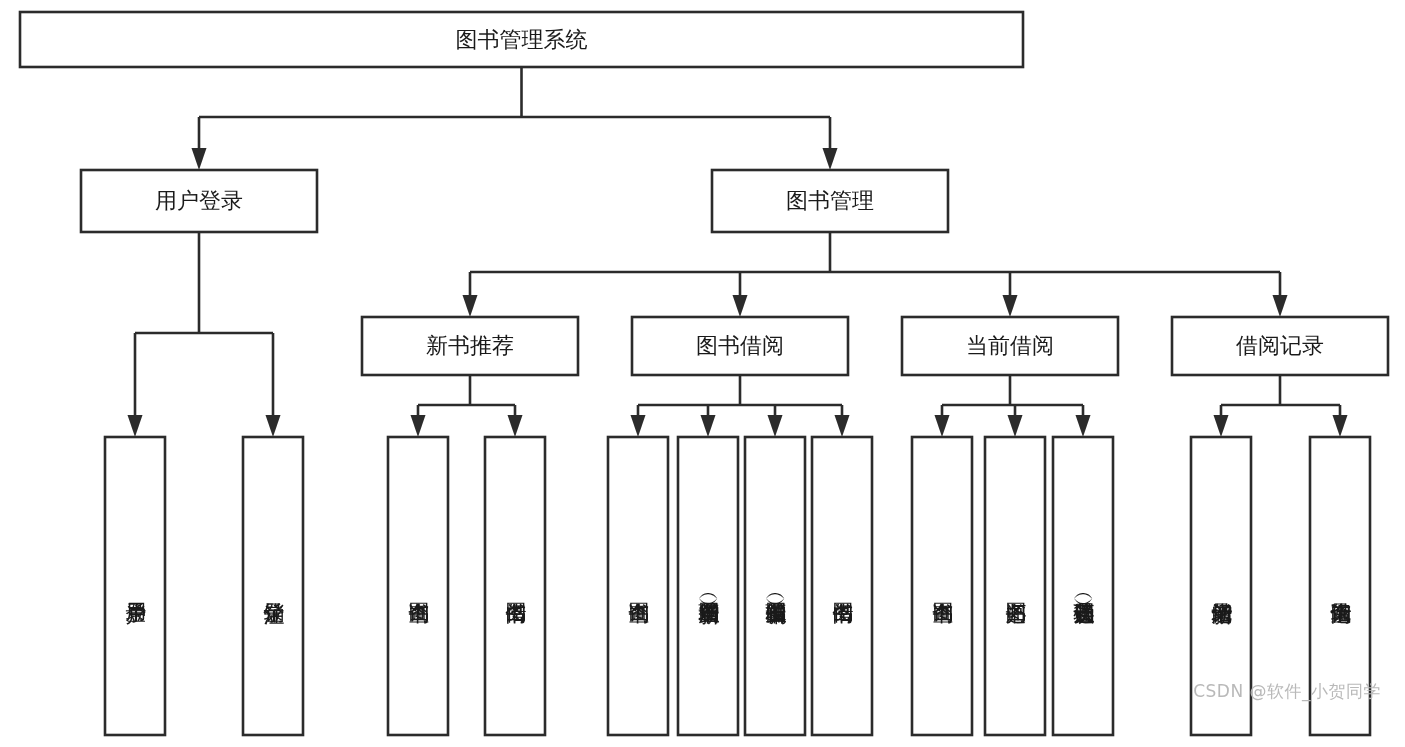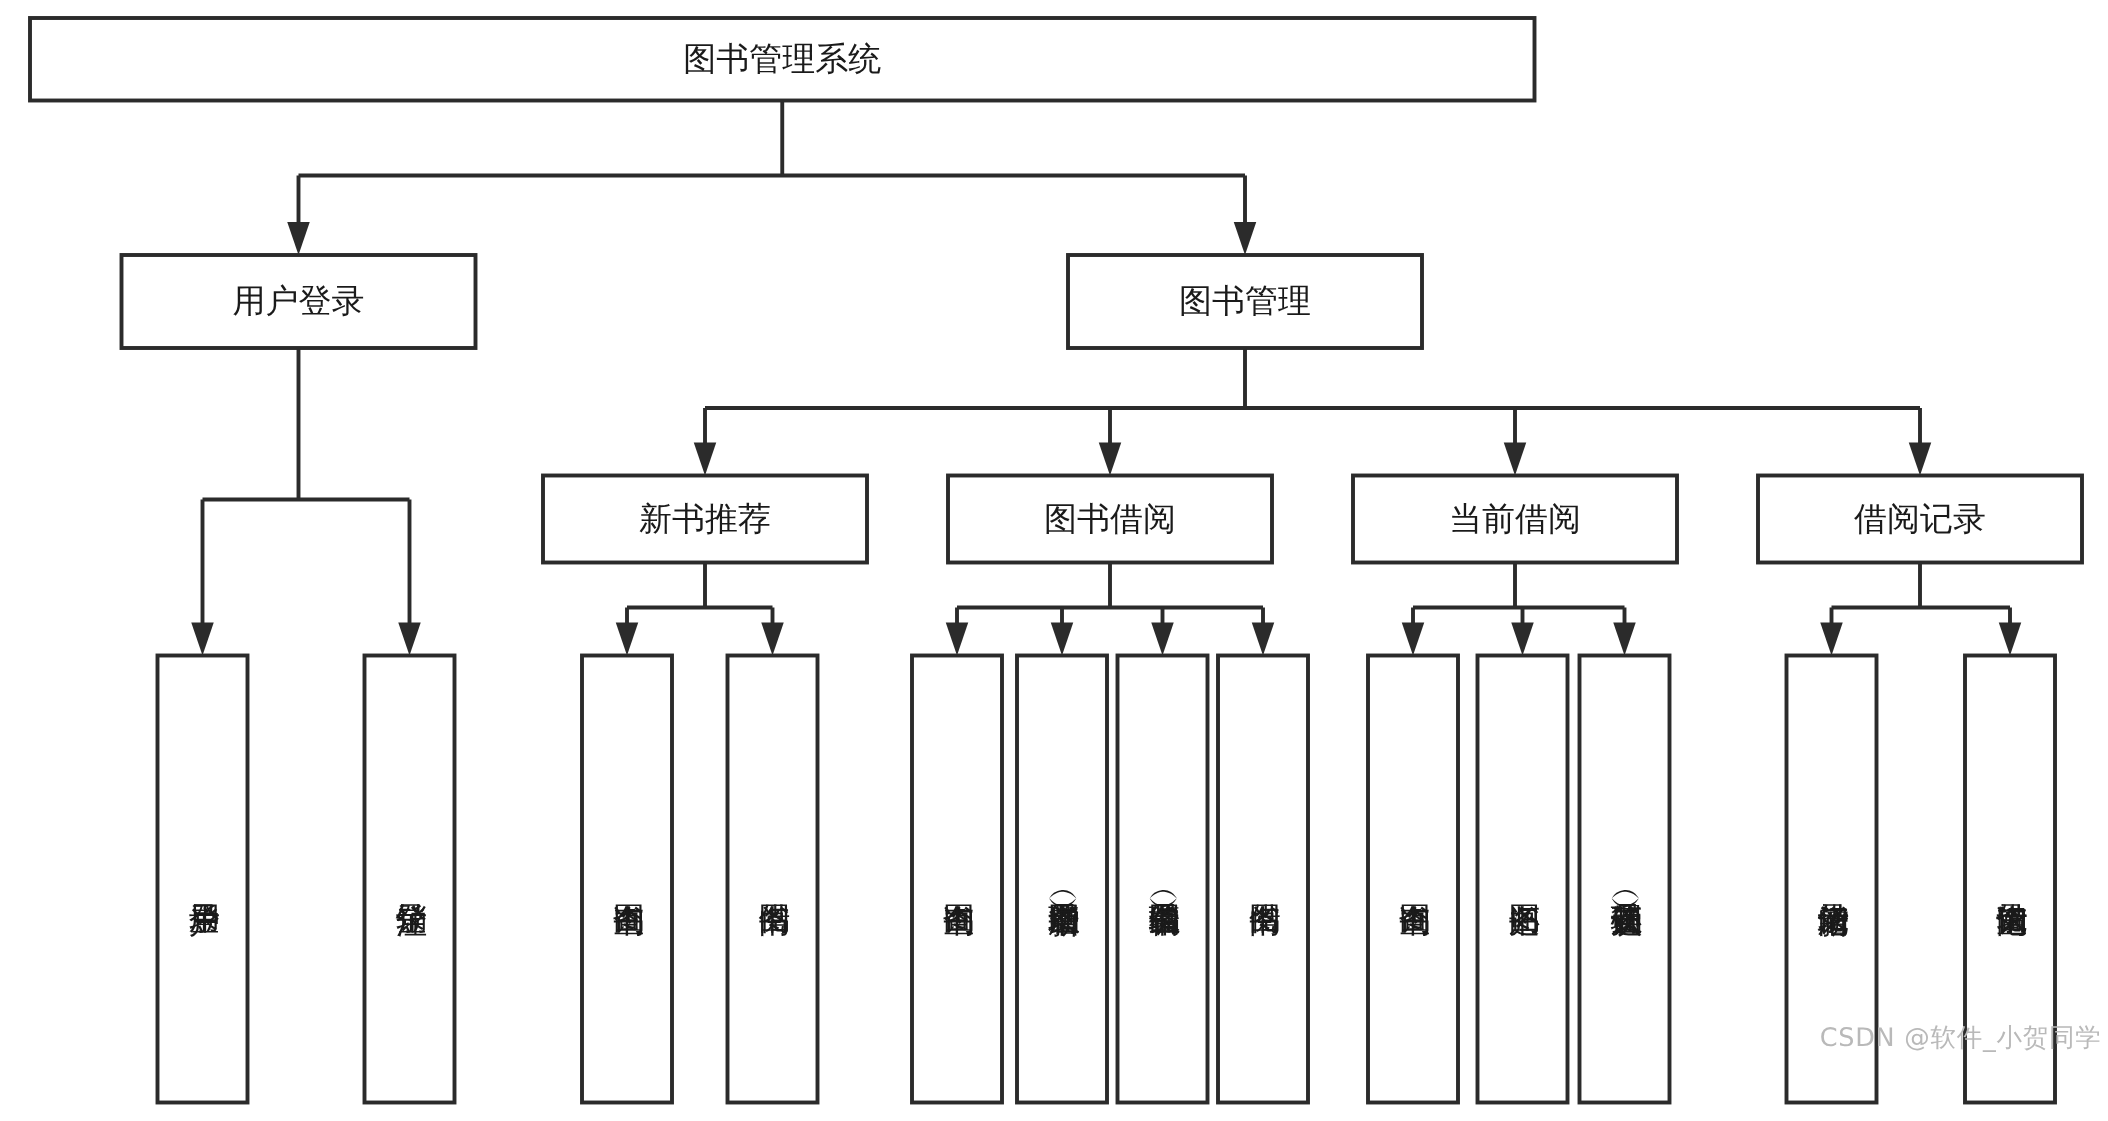--- a/index.html
+++ b/index.html
@@ -51,21 +51,21 @@
     stroke-width: 2.6;
     fill: none;
     stroke-linecap: butt;
   }
   .edge-arrow {
     fill: #2b2b2b;
     stroke: none;
   }
   .watermark {
     position: absolute;
-    right: 4px;
+    right: 24px;
     bottom: 2px;
     font-family: "DejaVu Sans", "Liberation Sans", sans-serif;
     font-size: 17px;
     color: #b9b9b9;
     white-space: nowrap;
     letter-spacing: 0.5px;
     user-select: none;
   }
 </style>
 </head>

